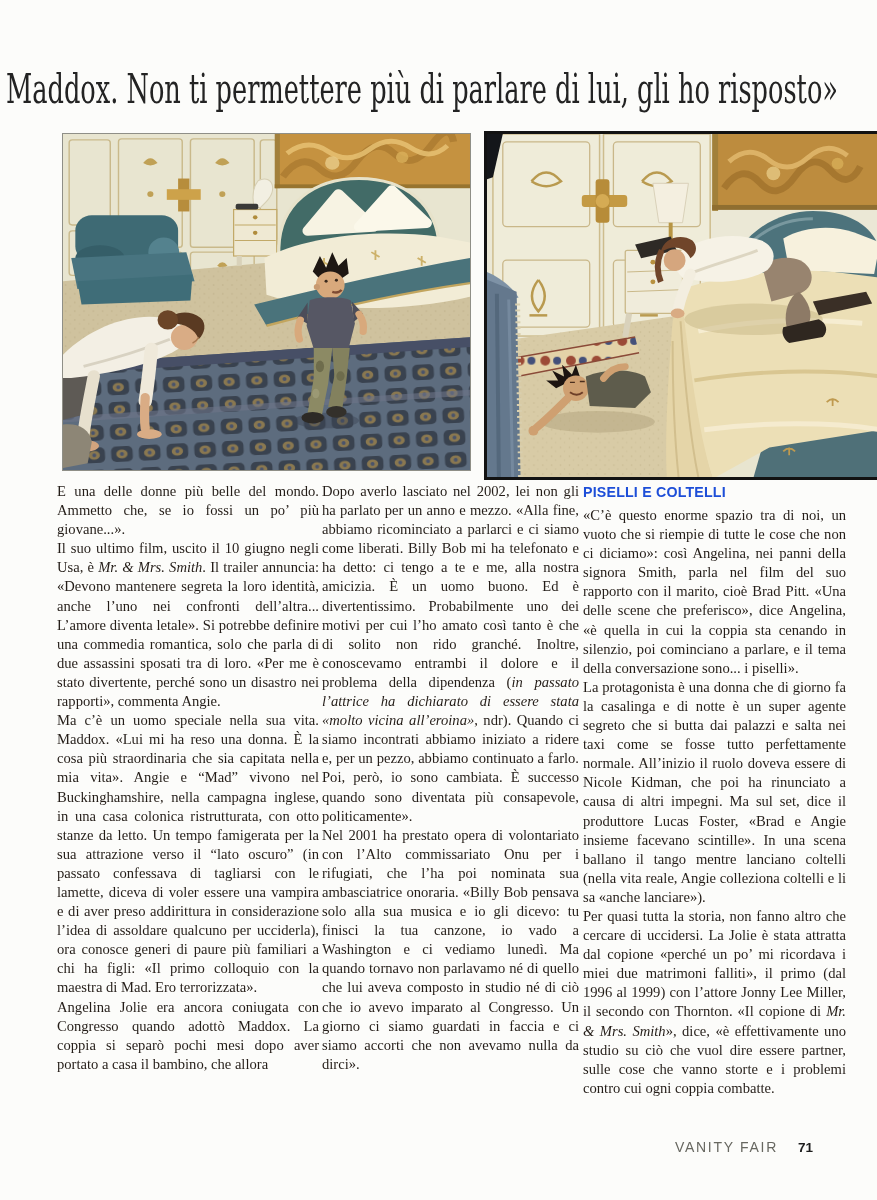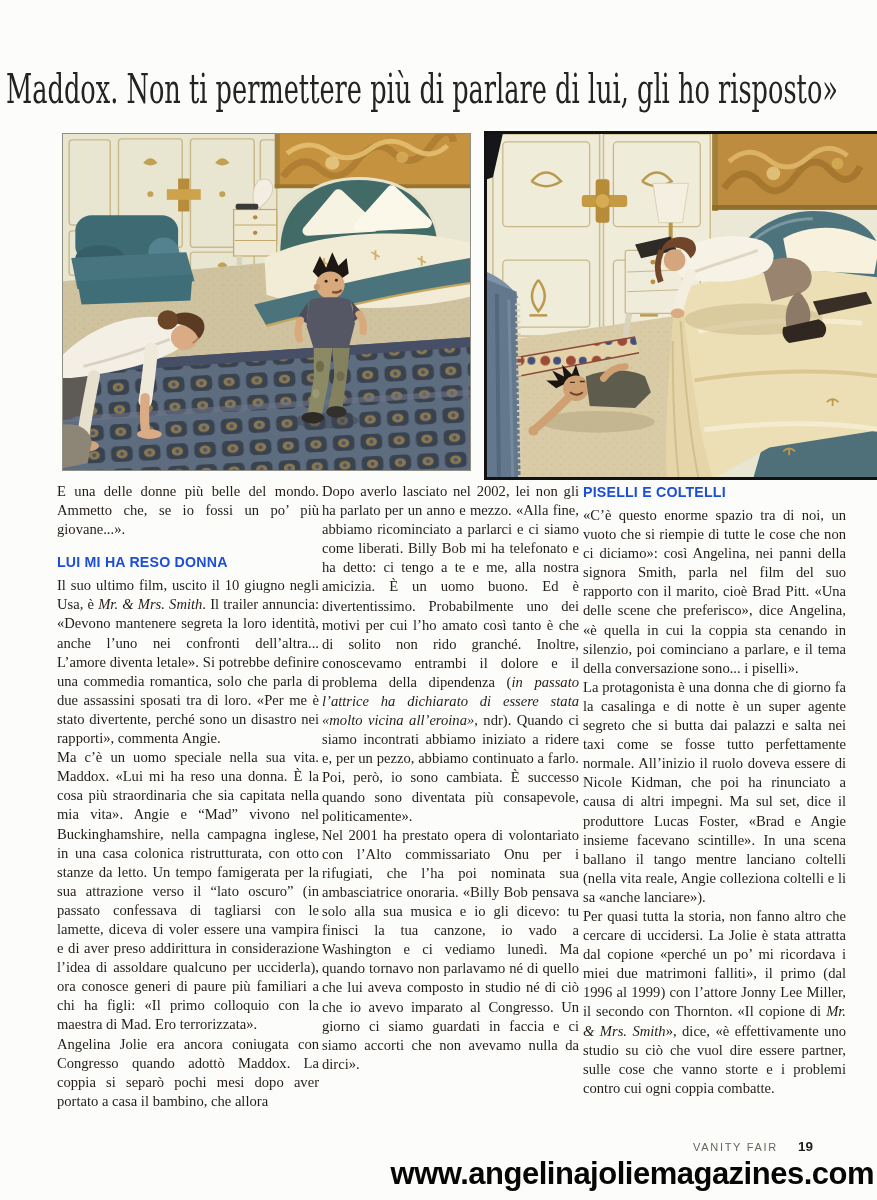--- a/index.html
+++ b/index.html
@@ -32,21 +32,21 @@
   .col h3{
     font-family:"Liberation Sans", sans-serif;font-size:14.2px;font-weight:700;
     letter-spacing:0.2px;color:#1d4ed8;margin:14px 0 4px 0;line-height:19px;
   }
   .col h3:first-child{margin-top:1px;}
   .col i{font-style:italic;}
 
   
   .folio{position:absolute;top:1139px;right:64px;font-family:"Liberation Sans", sans-serif;
          display:flex;align-items:baseline;}
-  .folio .mag{font-size:11px;letter-spacing:1.7px;color:#676760;margin-left:20px;}
+  .folio .mag{font-size:14px;letter-spacing:1.7px;color:#676760;margin-left:20px;}
   .folio .num{font-size:13.5px;font-weight:700;color:#1d1d1d;margin-left:20px;}
 
   .watermark{
     position:absolute;top:1156px;right:3px;
     font-family:"Liberation Sans", sans-serif;font-weight:700;font-size:31px;
     letter-spacing:-0.5px;color:#060606;white-space:nowrap;
   }
 </style>
 </head>
 <body>
@@ -315,37 +315,35 @@
         <path d="M22,168 L26,348" stroke="#75899e" stroke-width="3"></path>
         <path d="M31,172 L34,348" stroke="#d9cfae" stroke-width="5" stroke-dasharray="2,4"></path>
       </g>
       <path d="M0,0 L16,0 L6,44 L0,46 Z" fill="#14161a"></path>
     </svg>
   </figure>
 
   <main id="columns">
       <div class="col col-1">
         <p>E una delle donne più belle del mondo. Ammetto che, se io fossi un po’ più giovane...».</p>
-        <h3>LUI MI HA RESO DONNA</h3>
         <p>Il suo ultimo film, uscito il 10 giugno negli Usa, è <i>Mr. &amp; Mrs. Smith</i>. Il trailer annuncia: «Devono mantenere segreta la loro identità, anche l’uno nei confronti dell’altra... L’amore diventa letale». Si potrebbe definire una commedia romantica, solo che parla di due assassini sposati tra di loro. «Per me è stato divertente, perché sono un disastro nei rapporti», commenta Angie.</p>
         <p>Ma c’è un uomo speciale nella sua vita. Maddox. «Lui mi ha reso una donna. È la cosa più straordinaria che sia capitata nella mia vita». Angie e “Mad” vivono nel Buckinghamshire, nella campagna inglese, in una casa colonica ristrutturata, con otto stanze da letto. Un tempo famigerata per la sua attrazione verso il “lato oscuro” (in passato confessava di tagliarsi con le lamette, diceva di voler essere una vampira e di aver preso addirittura in considerazione l’idea di assoldare qualcuno per ucciderla), ora conosce generi di paure più familiari a chi ha figli: «Il primo colloquio con la maestra di Mad. Ero terrorizzata».</p>
         <p>Angelina Jolie era ancora coniugata con Congresso quando adottò Maddox. La coppia si separò pochi mesi dopo aver portato a casa il bambino, che allora</p>
       </div>
       <div class="col col-2">
         <p>Dopo averlo lasciato nel 2002, lei non gli ha parlato per un anno e mezzo. «Alla fine, abbiamo ricominciato a parlarci e ci siamo come liberati. Billy Bob mi ha telefonato e ha detto: ci tengo a te e me, alla nostra amicizia. È un uomo buono. Ed è divertentissimo. Probabilmente uno dei motivi per cui l’ho amato così tanto è che di solito non rido granché. Inoltre, conoscevamo entrambi il dolore e il problema della dipendenza (<i>in passato l’attrice ha dichiarato di essere stata «molto vicina all’eroina»</i>, ndr). Quando ci siamo incontrati abbiamo iniziato a ridere e, per un pezzo, abbiamo continuato a farlo. Poi, però, io sono cambiata. È successo quando sono diventata più consapevole, politicamente».</p>
         <p>Nel 2001 ha prestato opera di volontariato con l’Alto commissariato Onu per i rifugiati, che l’ha poi nominata sua ambasciatrice onoraria. «Billy Bob pensava solo alla sua musica e io gli dicevo: tu finisci la tua canzone, io vado a Washington e ci vediamo lunedì. Ma quando tornavo non parlavamo né di quello che lui aveva composto in studio né di ciò che io avevo imparato al Congresso. Un giorno ci siamo guardati in faccia e ci siamo accorti che non avevamo nulla da dirci».</p>
       </div>
       <div class="col col-3">
         <h3>PISELLI E COLTELLI</h3>
         <p>«C’è questo enorme spazio tra di noi, un vuoto che si riempie di tutte le cose che non ci diciamo»: così Angelina, nei panni della signora Smith, parla nel film del suo rapporto con il marito, cioè Brad Pitt. «Una delle scene che preferisco», dice Angelina, «è quella in cui la coppia sta cenando in silenzio, poi cominciano a parlare, e il tema della conversazione sono... i piselli».</p>
         <p>La protagonista è una donna che di giorno fa la casalinga e di notte è un super agente segreto che si butta dai palazzi e salta nei taxi come se fosse tutto perfettamente normale. All’inizio il ruolo doveva essere di Nicole Kidman, che poi ha rinunciato a causa di altri impegni. Ma sul set, dice il produttore Lucas Foster, «Brad e Angie insieme facevano scintille». In una scena ballano il tango mentre lanciano coltelli (nella vita reale, Angie colleziona coltelli e li sa «anche lanciare»).</p>
         <p>Per quasi tutta la storia, non fanno altro che cercare di uccidersi. La Jolie è stata attratta dal copione «perché un po’ mi ricordava i miei due matrimoni falliti», il primo (dal 1996 al 1999) con l’attore Jonny Lee Miller, il secondo con Thornton. «Il copione di <i>Mr. &amp; Mrs. Smith</i>», dice, «è effettivamente uno studio su ciò che vuol dire essere partner, sulle cose che vanno storte e i problemi contro cui ogni coppia combatte.</p>
       </div>
     </main>
 
   <div class="folio">
     <span class="mag">VANITY FAIR</span>
-    <span class="num">19</span>
+    <span class="num">71</span>
   </div>
 
-  <div class="watermark">www.angelinajoliemagazines.com</div>
 
 </div>
 
 </body></html>

